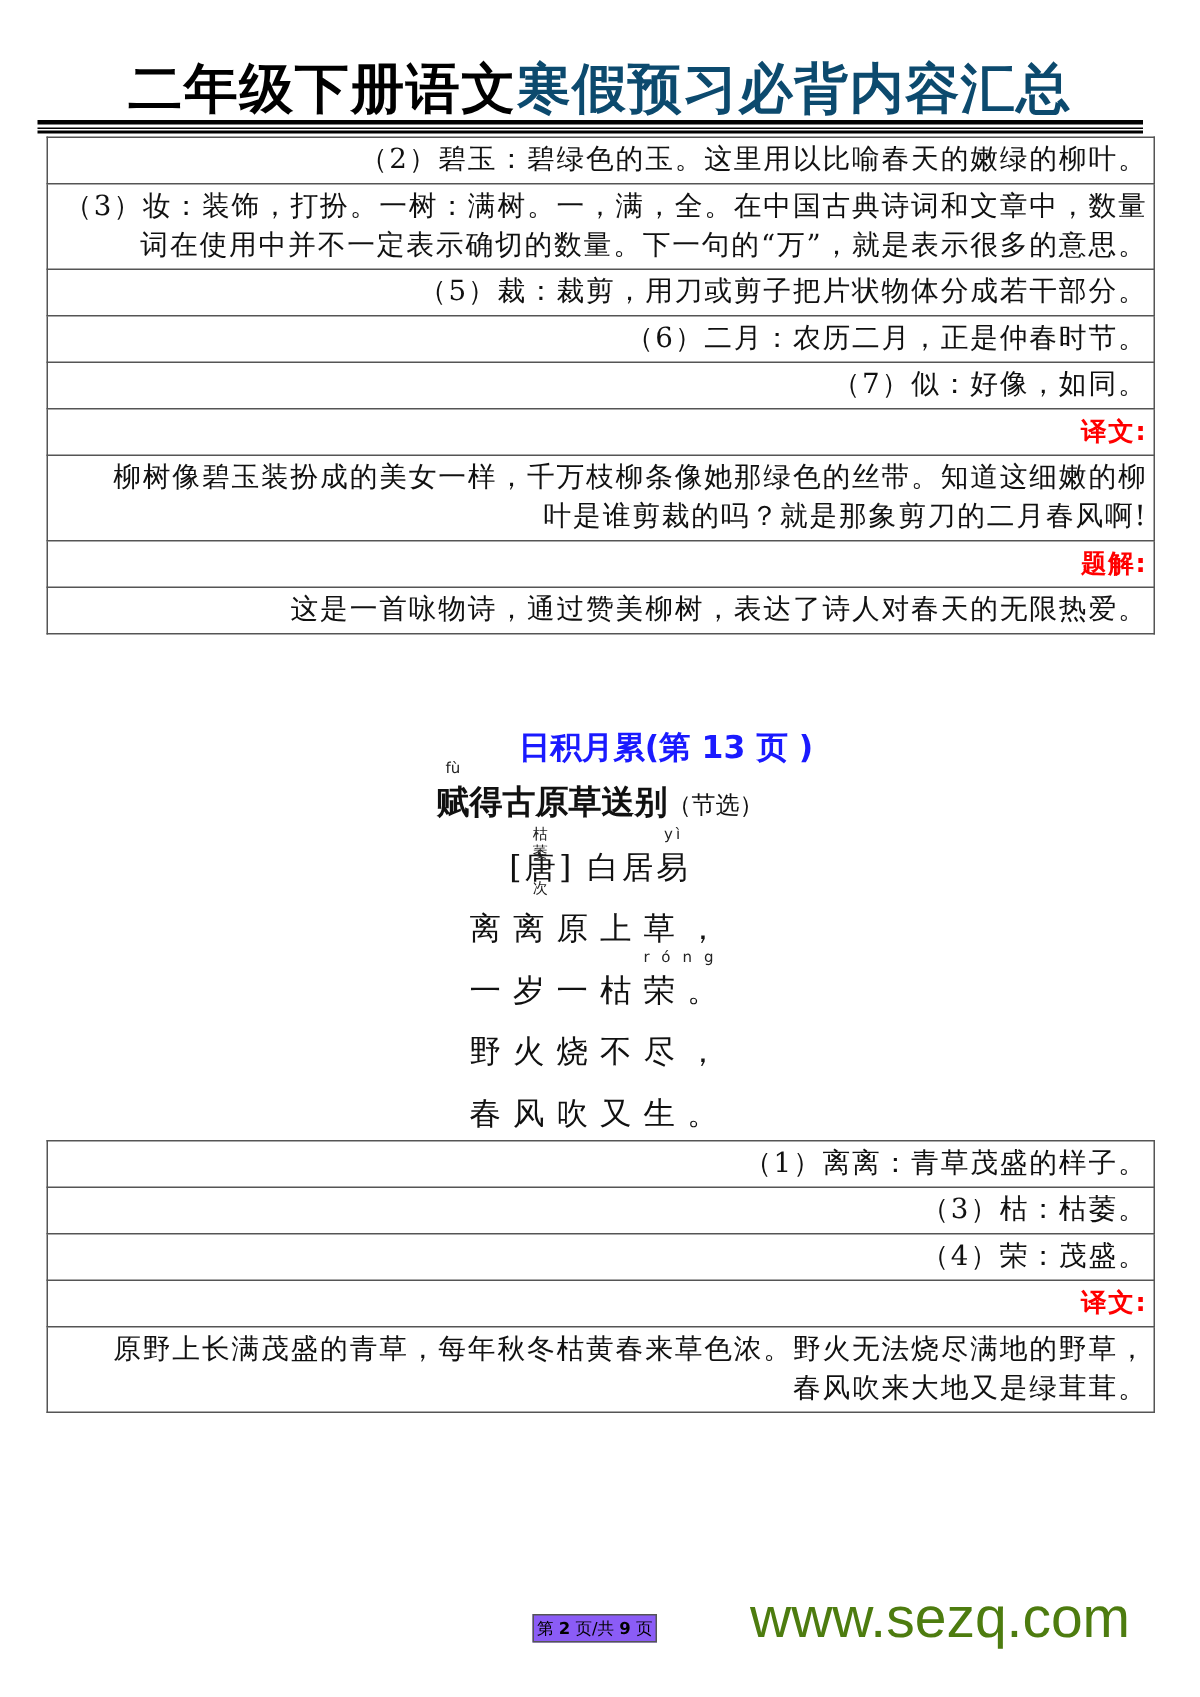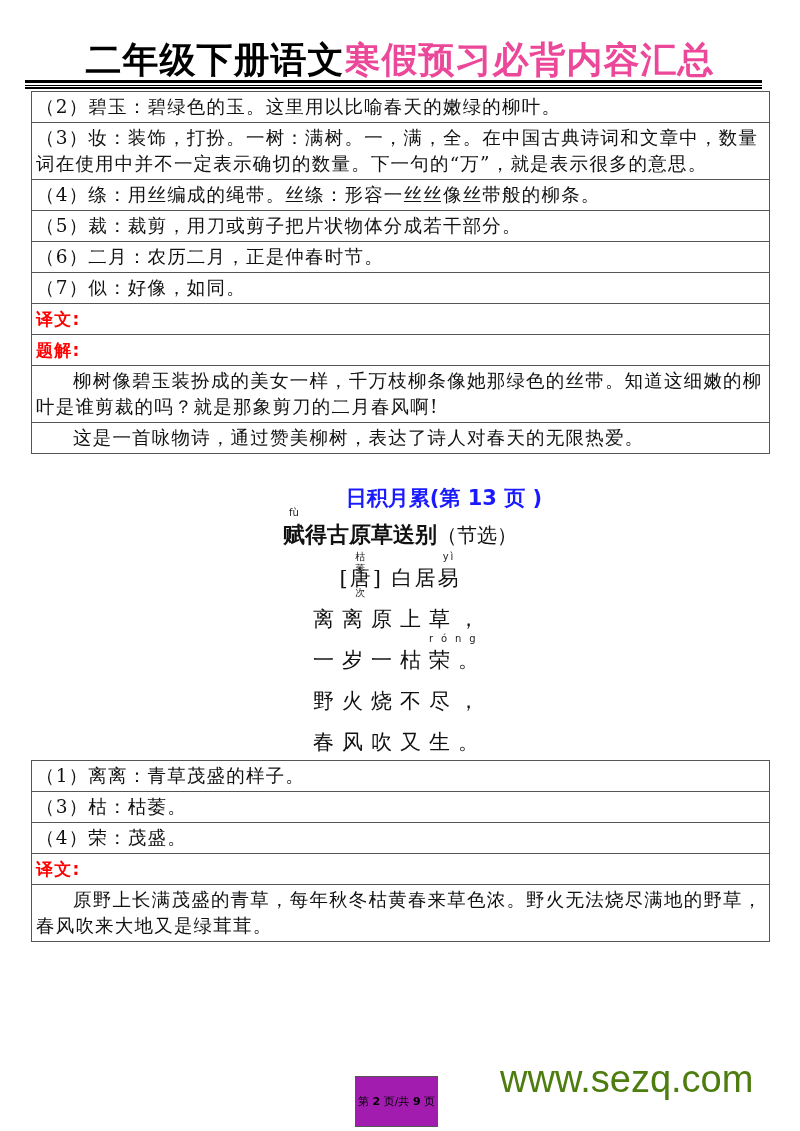--- a/index.html
+++ b/index.html
@@ -21,21 +21,21 @@
       left: 0;
       width: 800px;
       text-align: center;
       font-size: 36px;
       font-weight: bold;
       letter-spacing: 1px;
       line-height: 44px;
       font-family: "DejaVu Sans", "Liberation Sans", sans-serif;
     }
     .title-black { color: #000; }
-    .title-red { color: #ec4899; }
+    .title-red { color: #0c4a6e; }
     .title-rule {
       position: absolute;
       left: 25px;
       width: 737px;
       top: 80px;
       height: 9px;
       border-top: 3px solid #000;
       border-bottom: 2px solid #000;
       box-sizing: border-box;
     }
@@ -53,20 +53,21 @@
       width: 739px;
       border-collapse: collapse;
       font-size: 18.5px;
       line-height: 26px;
     }
     table.notes td {
       border: 1px solid #555;
       padding: 2px 4px 2px 4px;
       vertical-align: top;
       letter-spacing: 1.2px;
+      text-align: right;
     }
     .label-red {
       color: #ff0000;
       font-weight: bold;
       font-family: "DejaVu Sans", "Liberation Sans", sans-serif;
       font-size: 17px;
     }
     .indent { text-indent: 2em; }
     #table1 { top: 91px; }
     #table2 { top: 760px; }
@@ -89,21 +90,21 @@
       text-align: center;
     }
     .poem-title {
       top: 520px;
       font-size: 22px;
       font-weight: bold;
       font-family: "DejaVu Sans", "Liberation Sans", sans-serif;
     }
     .poem-title .note {
       font-weight: normal;
-      font-size: 20px;
+      font-size: 16px;
       margin-top: 28px;
     }
     .ruby-wrap {
       display: inline-block;
       position: relative;
     }
     .pinyin {
       position: absolute;
       top: -13px;
       left: 0;
@@ -125,24 +126,24 @@
       letter-spacing: 8px;
     }
     #line0 { top: 605px; }
     #line1 { top: 646px; }
     #line2 { top: 687px; }
     #line3 { top: 728px; }
     .footer-page {
       position: absolute;
       top: 1076px;
       left: 355px;
-      background: #a21caf;
+      background: #8b5cf6;
       border: 1px solid #555;
       font-size: 11px;
-      padding: 17px 2px;
+      padding: 1px 2px;
       font-family: "DejaVu Sans", "Liberation Sans", sans-serif;
       color: #000;
     }
     .footer-page b { font-weight: bold; }
     .watermark {
       position: absolute;
       top: 1058px;
       left: 500px;
       font-size: 38px;
       color: #4d7c0f;
@@ -159,39 +160,36 @@
 
 <table class="notes" id="table1">
   <tbody>
       <tr>
         <td>（2）碧玉：碧绿色的玉。这里用以比喻春天的嫩绿的柳叶。</td>
       </tr>
   <tr>
         <td>（3）妆：装饰，打扮。一树：满树。一，满，全。在中国古典诗词和文章中，数量词在使用中并不一定表示确切的数量。下一句的“万”，就是表示很多的意思。</td>
       </tr>
   <tr>
-        <td>（4）绦：用丝编成的绳带。丝绦：形容一丝丝像丝带般的柳条。</td>
-      </tr>
-  <tr>
         <td>（5）裁：裁剪，用刀或剪子把片状物体分成若干部分。</td>
       </tr>
   <tr>
         <td>（6）二月：农历二月，正是仲春时节。</td>
       </tr>
   <tr>
         <td>（7）似：好像，如同。</td>
       </tr>
   <tr>
         <td><span class="label-red">译文:</span></td>
       </tr>
   <tr>
+        <td class="indent">柳树像碧玉装扮成的美女一样，千万枝柳条像她那绿色的丝带。知道这细嫩的柳叶是谁剪裁的吗？就是那象剪刀的二月春风啊!</td>
+      </tr>
+  <tr>
         <td><span class="label-red">题解:</span></td>
-      </tr>
-  <tr>
-        <td class="indent">柳树像碧玉装扮成的美女一样，千万枝柳条像她那绿色的丝带。知道这细嫩的柳叶是谁剪裁的吗？就是那象剪刀的二月春风啊!</td>
       </tr>
   <tr>
         <td class="indent">这是一首咏物诗，通过赞美柳树，表达了诗人对春天的无限热爱。</td>
       </tr>
 </tbody>
   </table>
 
 <div class="section-heading">日积月累(第 13 页 )</div>
 
 <div class="poem poem-title">

